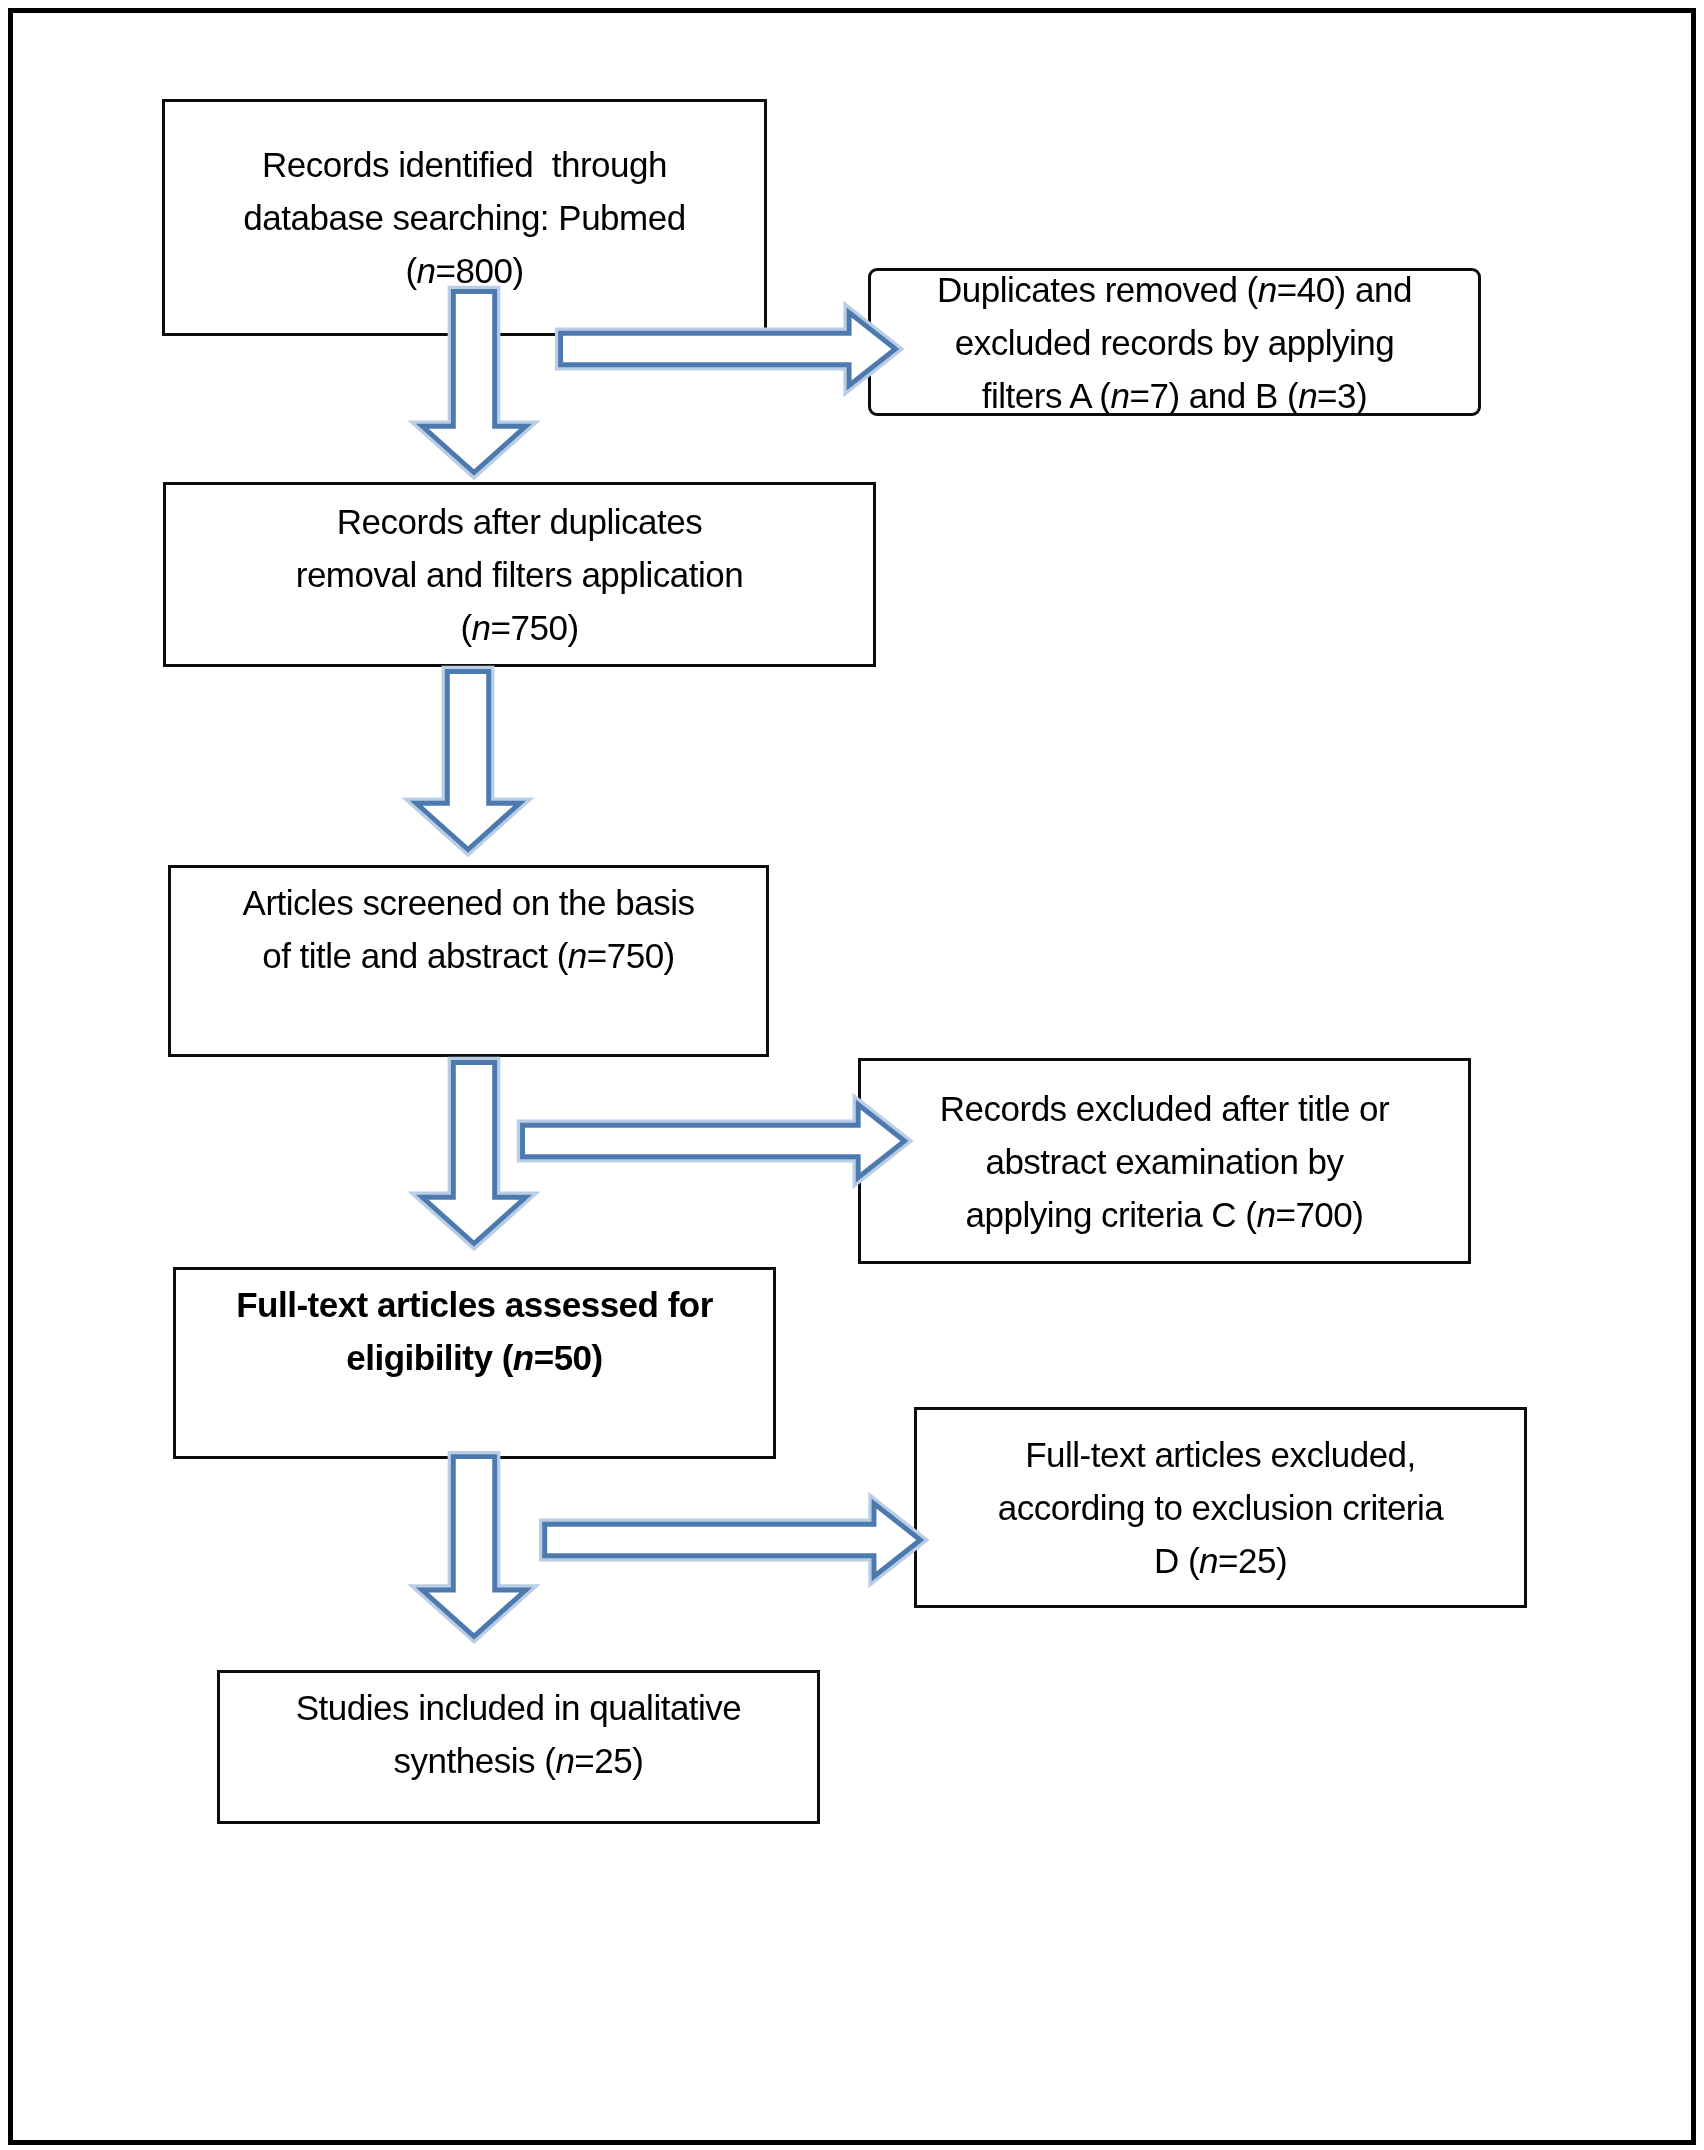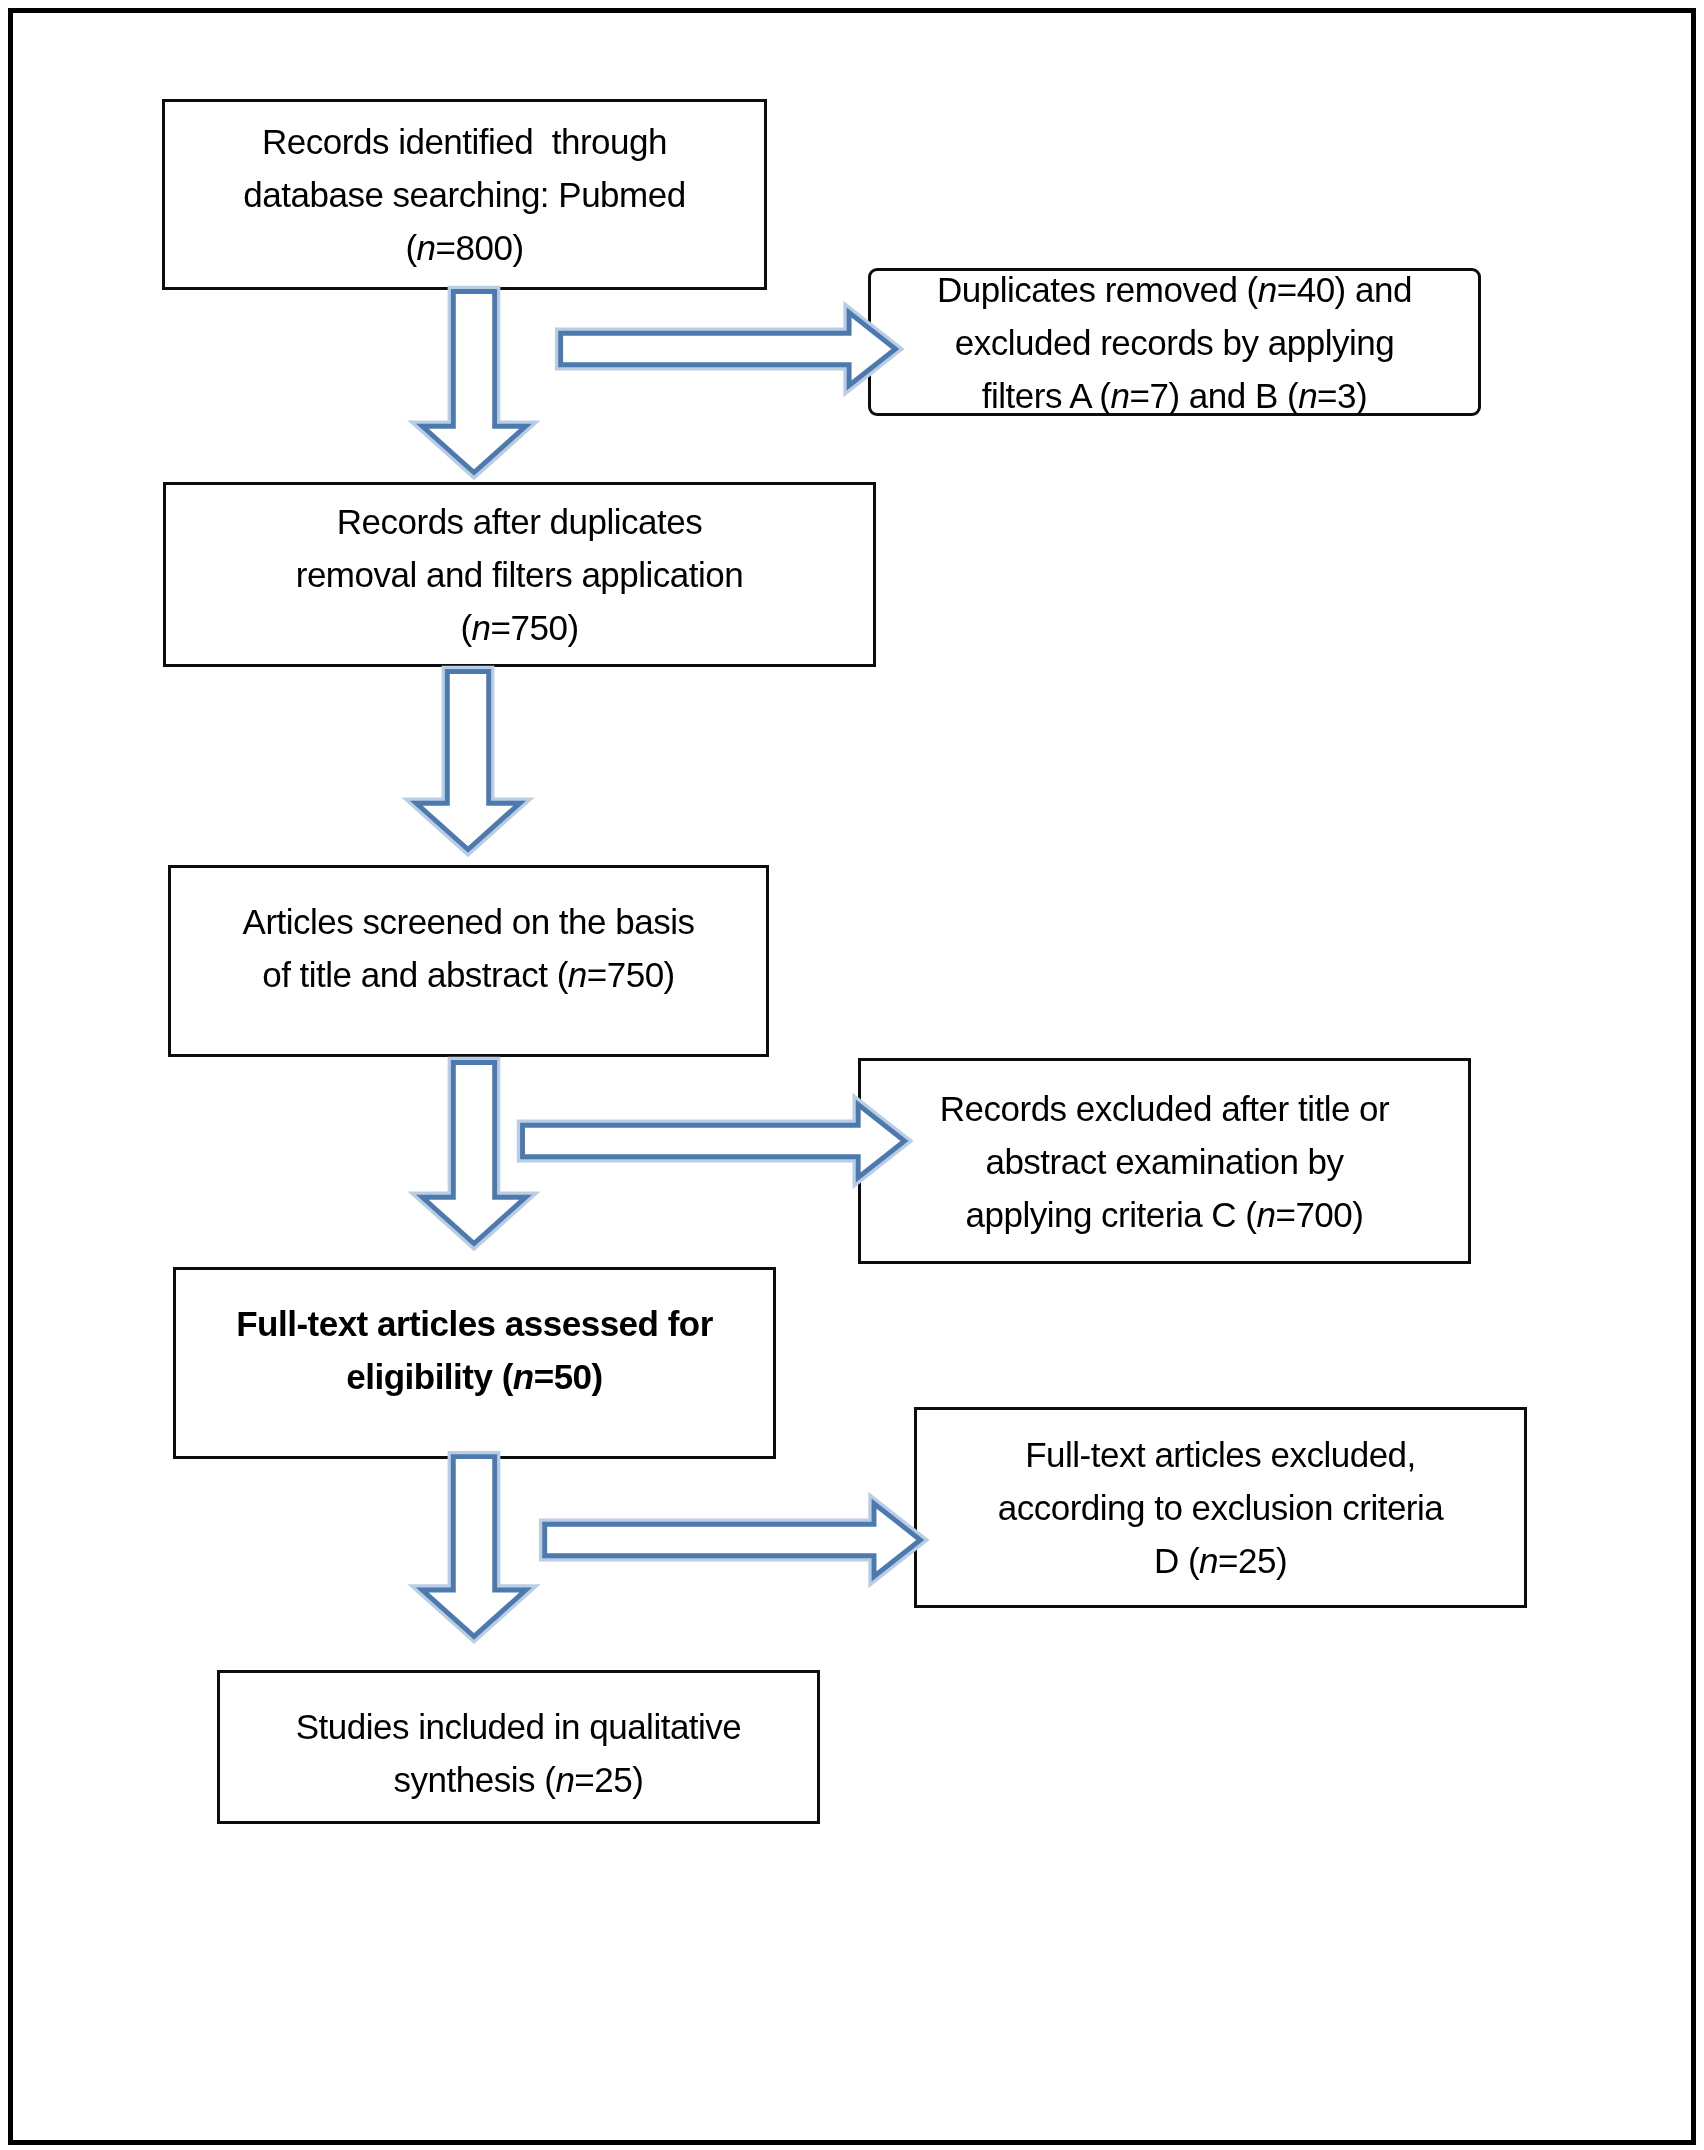--- a/index.html
+++ b/index.html
@@ -30,28 +30,28 @@
     font-size: 35px;
     line-height: 53px;
     letter-spacing: -0.5px;
     text-align: center;
     display: flex;
     justify-content: center;
   }
   .box .txt { white-space: pre-wrap; }
   .box .txt i { font-style: italic; }
   .v-center { align-items: center; }
-  .v-top    { align-items: flex-start; padding-top: 27px; }
+  .v-top    { align-items: flex-start; padding-top: 8px; }
 
   .arrow-svg { position: absolute; overflow: visible; }
   .arrow-halo { fill: #ffffff; stroke: var(--halo); stroke-width: 21; stroke-linejoin: miter; }
   .arrow-main { fill: #ffffff; stroke: var(--arrow); stroke-width: 9;  stroke-linejoin: miter; }
 
   
-  #box-identification   { left: 162px;  top: 99px;  width: 605px; height: 191px; }
+  #box-identification   { left: 162px;  top: 99px;  width: 605px; height: 237px; }
   #box-after-duplicates { left: 163px;  top: 482px;  width: 713px; height: 185px; }
   #box-screened         { left: 168px;  top: 865px; width: 601px; height: 192px; }
   #box-fulltext         { left: 173px;  top: 1267px; width: 603px; height: 192px; font-weight: bold; }
   #box-included         { left: 179px;  top: 1670px; width: 603px; height: 154px; margin-left: 38px; }
   
   #box-dup-removed      { left: 868px; top: 268px;  width: 613px; height: 148px; border-radius: 9px; }
   #box-excl-title       { left: 858px; top: 1058px; width: 613px; height: 206px; }
   #box-excl-fulltext    { left: 914px; top: 1407px; width: 613px; height: 201px; }
 
   

